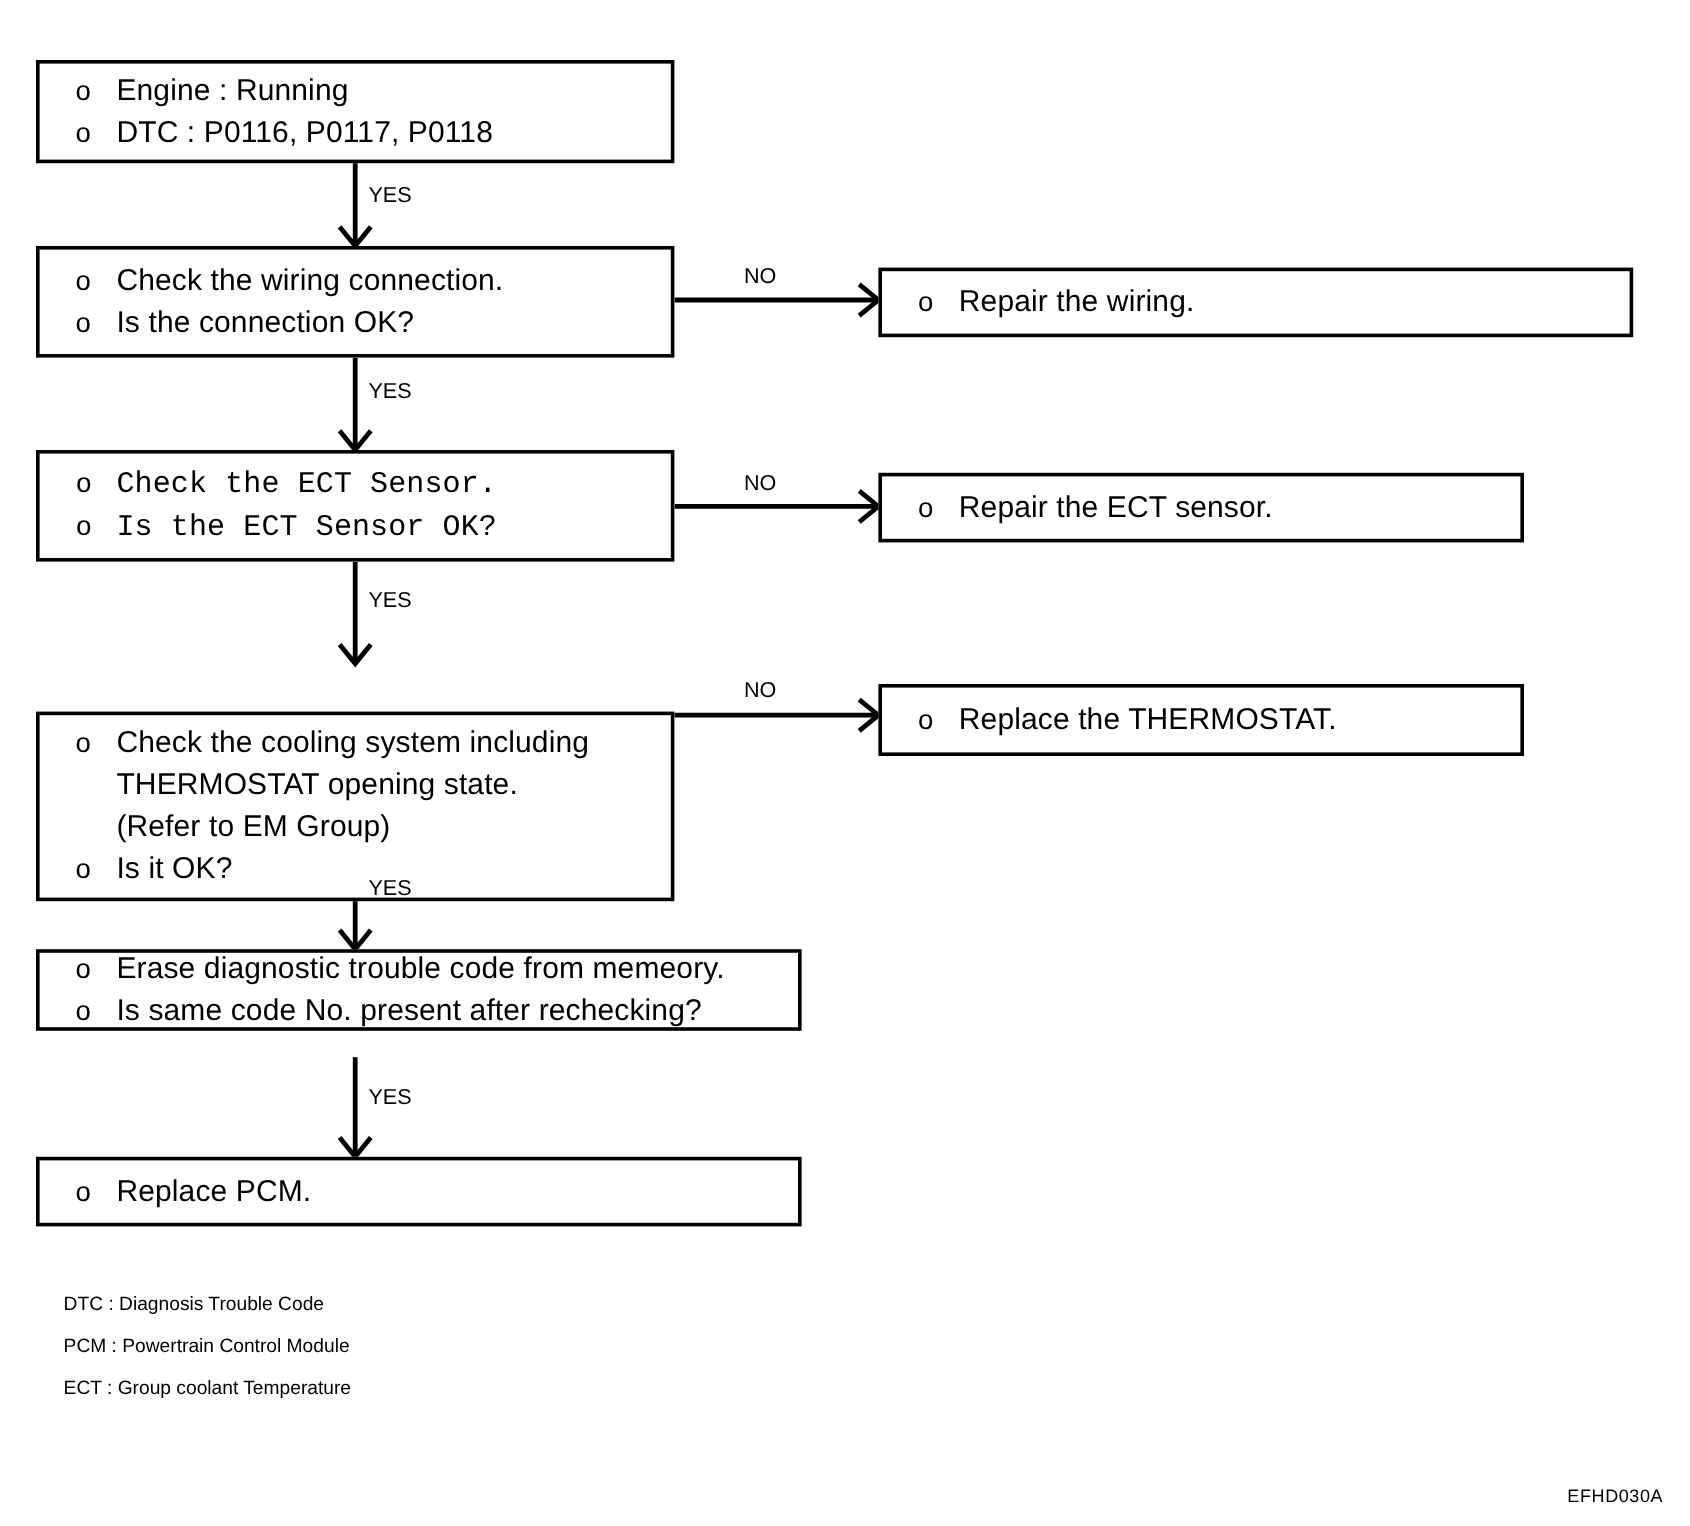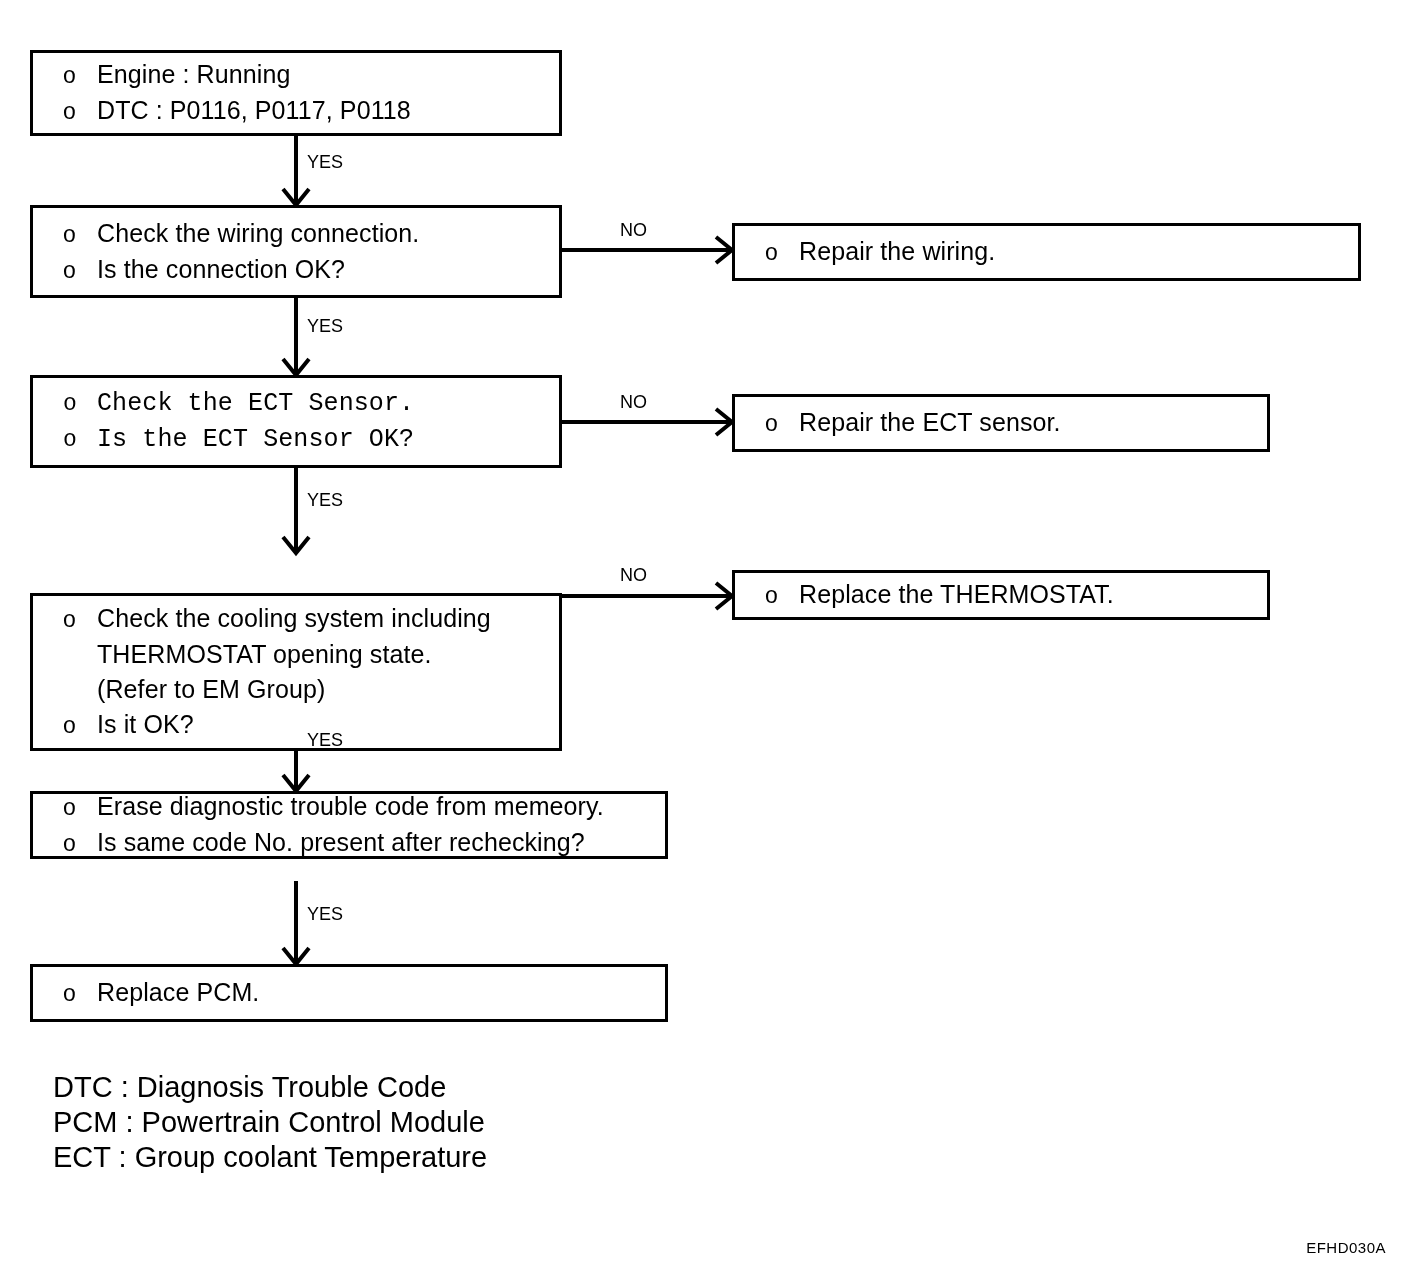--- a/index.html
+++ b/index.html
@@ -59,21 +59,21 @@
     white-space: nowrap;
     color: #000000;
   }
   .legend {
     position: absolute;
     left: 53px;
     top: 1070px;
   }
   .legend-line {
     display: block;
-    font-size: 29px;
+    font-size: 16px;
     line-height: 35px;
     white-space: nowrap;
     color: #000000;
   }
   .footer-code {
     position: absolute;
     right: 22px;
     bottom: 16px;
     font-size: 15px;
     letter-spacing: 0.5px;
@@ -145,21 +145,21 @@
         </div>
       </div>
       <div class="fc-box" style="left: 30px; top: 553px; width: 532px; height: 158px; margin-top: 40px;">
         <div class="fc-box-lines">
           <span class="fc-line"><span class="bullet">o</span><span>Check the cooling system including</span></span>
           <span class="fc-line cont"><span>THERMOSTAT opening state.</span></span>
           <span class="fc-line cont"><span>(Refer to EM Group)</span></span>
           <span class="fc-line"><span class="bullet">o</span><span>Is it OK?</span></span>
         </div>
       </div>
-      <div class="fc-box" style="left: 732px; top: 570px; width: 538px; height: 50px;">
+      <div class="fc-box" style="left: 732px; top: 570px; width: 538px; height: 60px;">
         <div class="fc-box-lines">
           <span class="fc-line"><span class="bullet">o</span><span>Replace the THERMOSTAT.</span></span>
         </div>
       </div>
       <div class="fc-box" style="left: 30px; top: 791px; width: 638px; height: 68px;">
         <div class="fc-box-lines">
           <span class="fc-line"><span class="bullet">o</span><span>Erase diagnostic trouble code from memeory.</span></span>
           <span class="fc-line"><span class="bullet">o</span><span>Is same code No. present after rechecking?</span></span>
         </div>
       </div>

